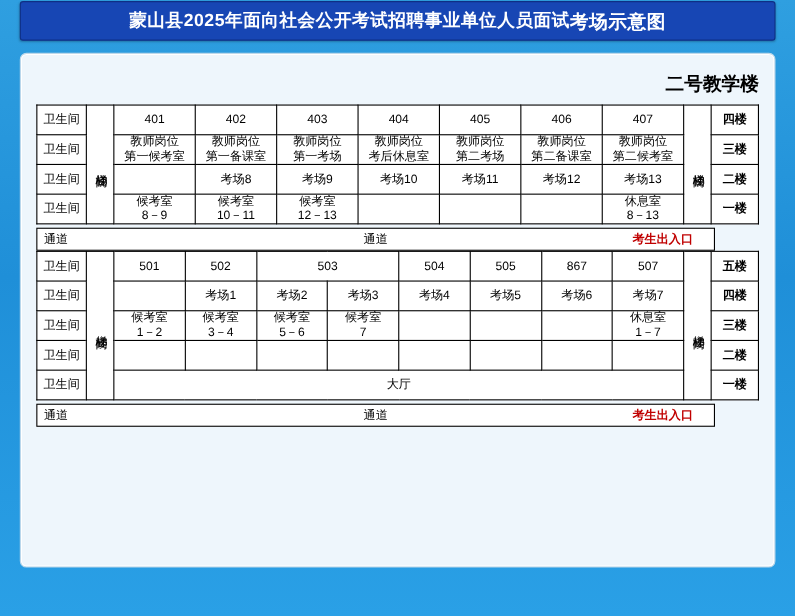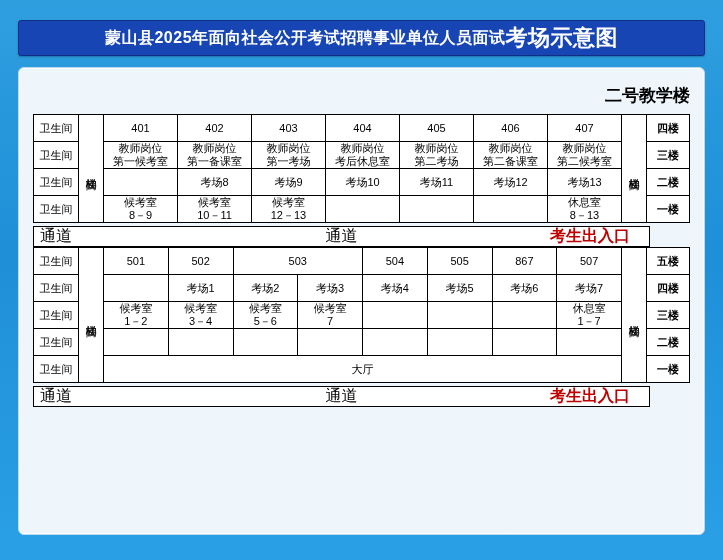--- a/index.html
+++ b/index.html
@@ -4,32 +4,32 @@
 <style>
   html,body{margin:0;padding:0;}
   body{
     width:723px;height:560px;
     font-family:"Liberation Sans","DejaVu Sans",sans-serif;
     background:linear-gradient(180deg,#2f9fe0 0%,#1f8fd8 45%,#2aa0e6 100%);
     overflow:hidden;
   }
   .page{
     position:relative;width:723px;height:560px;box-sizing:border-box;
-    padding:20px 18px;
+    padding:1px 18px;
   }
   .title-bar{
     background:#1746b4;
     border:1px solid #0f2f86;
     border-radius:3px;
     height:34px;
     display:flex;align-items:center;justify-content:center;
     box-shadow:0 1px 2px rgba(0,0,0,.25);
   }
   .title-bar .t1{color:#ffffff;font-weight:bold;font-size:16px;letter-spacing:.5px;}
-  .title-bar .t2{color:#ffffff;font-weight:bold;font-size:22px;letter-spacing:.5px;}
+  .title-bar .t2{color:#ffffff;font-weight:bold;font-size:17px;letter-spacing:.5px;}
   .board{
     margin-top:11px;
     background:#eef6fc;
     border:1px solid #bcd8ea;
     border-radius:6px;
     height:468px;
     box-sizing:border-box;
     padding:12px 14px;
     box-shadow:inset 0 0 0 1px #ffffff;
   }
@@ -60,21 +60,21 @@
   td.small{font-size:8.5px;line-height:1.2;}
   td.mid{font-size:11px;}
   td.empty{}
   .corridor{
     margin-top:3px;
     border:1px solid #000;
     background:#fff;
     height:19px;
     display:flex;align-items:center;
     position:relative;
-    font-size:16px;
+    font-size:11px;
   }
   .corridor .left{position:absolute;left:6px;}
   .corridor .center{width:100%;text-align:center;}
   .corridor .right{position:absolute;right:19px;color:#c00000;font-weight:bold;}
   .corridor-wrap{display:flex;align-items:stretch;}
   .corridor-wrap .cspace{width:40px;}
   .vstack{writing-mode:vertical-rl;text-orientation:upright;letter-spacing:1px;}
 </style>
 </head>
 <body>

